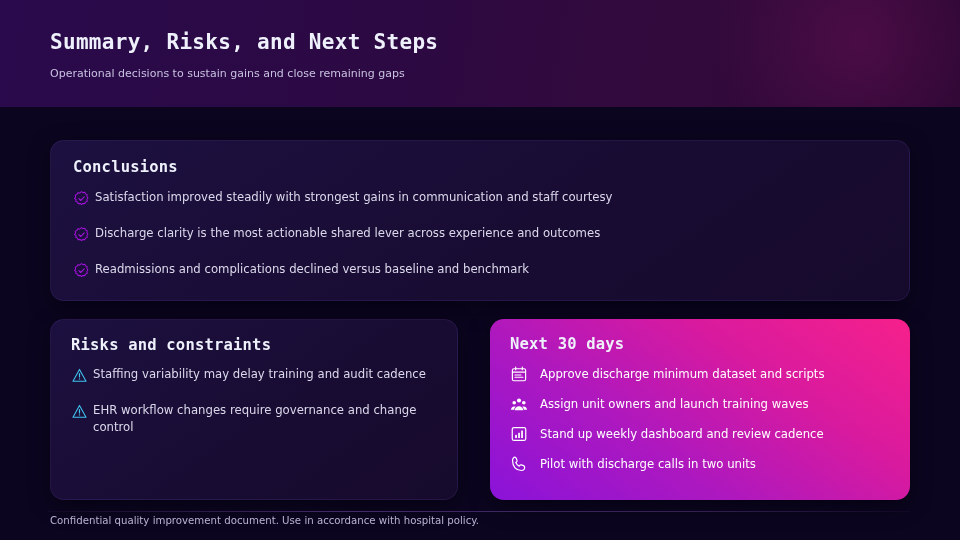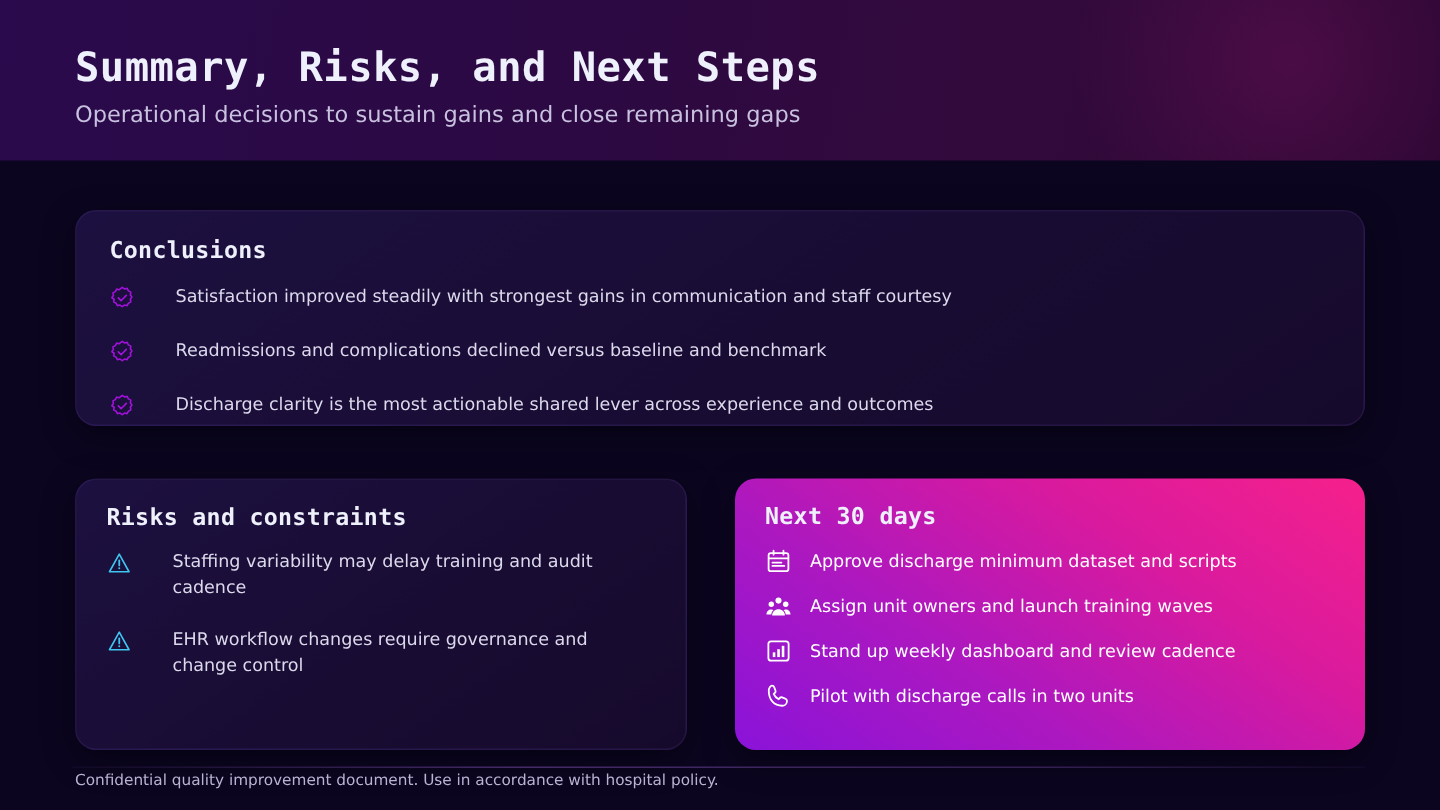--- a/index.html
+++ b/index.html
@@ -33,31 +33,31 @@
     height: 260px;
     border-radius: 50%;
     background: radial-gradient(circle, rgba(190,30,130,0.20) 0%, rgba(190,30,130,0) 70%);
     pointer-events: none;
   }
   .deck-title {
     position: absolute;
     left: 50px;
     top: 30px;
     font-family: "DejaVu Sans Mono", monospace;
-    font-size: 27px;
+    font-size: 21px;
     font-weight: bold;
     letter-spacing: 0.3px;
     color: #eef0fb;
     white-space: nowrap;
   }
   .deck-subtitle {
     position: absolute;
     left: 50px;
     top: 67px;
-    font-size: 15px;
+    font-size: 11px;
     color: #c8c2e0;
     white-space: nowrap;
   }
 
   
   .card {
     position: absolute;
     border-radius: 14px;
     box-sizing: border-box;
     overflow: hidden;
@@ -72,21 +72,21 @@
     font-size: 15.5px;
     font-weight: bold;
     letter-spacing: 0.2px;
     color: #eef0fb;
   }
 
   #conclusions-card {
     left: 50px;
     top: 140px;
     width: 860px;
-    height: 144px;
+    height: 161px;
     padding: 17px 36px 0 22px;
   }
   #risks-card {
     left: 50px;
     top: 319px;
     width: 408px;
     height: 181px;
     padding: 16px 20px 0 20px;
   }
   #actions-card {
@@ -105,21 +105,21 @@
     padding: 0;
     list-style: none;
   }
   #conclusions-card .bullets { margin-top: 13px; }
   #risks-card .bullets { margin-top: 12px; }
   #actions-card .bullets { margin-top: 12px; }
 
   .bullet {
     display: flex;
     align-items: flex-start;
-    gap: 27px;
+    gap: 5px;
   }
   #conclusions-card .bullet { margin-bottom: 18px; }
   #risks-card .bullet { margin-bottom: 18px; }
   #actions-card .bullet { margin-bottom: 12px; }
 
   .bullet-icon {
     flex: 0 0 auto;
     width: 17px;
     height: 17px;
     margin-top: 1px;
@@ -178,31 +178,31 @@
       <span class="bullet-text">Satisfaction improved steadily with strongest gains in communication and staff courtesy</span>
     </li>
 
     <li class="bullet">
       <span class="bullet-icon">
         <svg viewBox="0 0 24 24" width="17" height="17" aria-hidden="true">
           <path d="M12 2.2l2.1 1.5 2.5-.5 1.2 2.3 2.3 1.2-.5 2.5 1.5 2.1-1.5 2.1.5 2.5-2.3 1.2-1.2 2.3-2.5-.5-2.1 1.5-2.1-1.5-2.5.5-1.2-2.3-2.3-1.2.5-2.5L2.2 12l1.5-2.1-.5-2.5 2.3-1.2 1.2-2.3 2.5.5z" fill="none" stroke="#a012d8" stroke-width="1.5" stroke-linejoin="round"></path>
           <path d="M8.3 12.2l2.6 2.6 4.9-5" fill="none" stroke="#a012d8" stroke-width="1.6" stroke-linecap="round" stroke-linejoin="round"></path>
         </svg>
       </span>
-      <span class="bullet-text">Readmissions and complications declined versus baseline and benchmark</span>
+      <span class="bullet-text">Discharge clarity is the most actionable shared lever across experience and outcomes</span>
     </li>
 
     <li class="bullet">
       <span class="bullet-icon">
         <svg viewBox="0 0 24 24" width="17" height="17" aria-hidden="true">
           <path d="M12 2.2l2.1 1.5 2.5-.5 1.2 2.3 2.3 1.2-.5 2.5 1.5 2.1-1.5 2.1.5 2.5-2.3 1.2-1.2 2.3-2.5-.5-2.1 1.5-2.1-1.5-2.5.5-1.2-2.3-2.3-1.2.5-2.5L2.2 12l1.5-2.1-.5-2.5 2.3-1.2 1.2-2.3 2.5.5z" fill="none" stroke="#a012d8" stroke-width="1.5" stroke-linejoin="round"></path>
           <path d="M8.3 12.2l2.6 2.6 4.9-5" fill="none" stroke="#a012d8" stroke-width="1.6" stroke-linecap="round" stroke-linejoin="round"></path>
         </svg>
       </span>
-      <span class="bullet-text">Discharge clarity is the most actionable shared lever across experience and outcomes</span>
+      <span class="bullet-text">Readmissions and complications declined versus baseline and benchmark</span>
     </li>
 
   </ul>
 </div>
 
 <div class="card card-dark" id="risks-card">
   <div class="card-title">Risks and constraints</div>
   <ul class="bullets">
 
     <li class="bullet">

